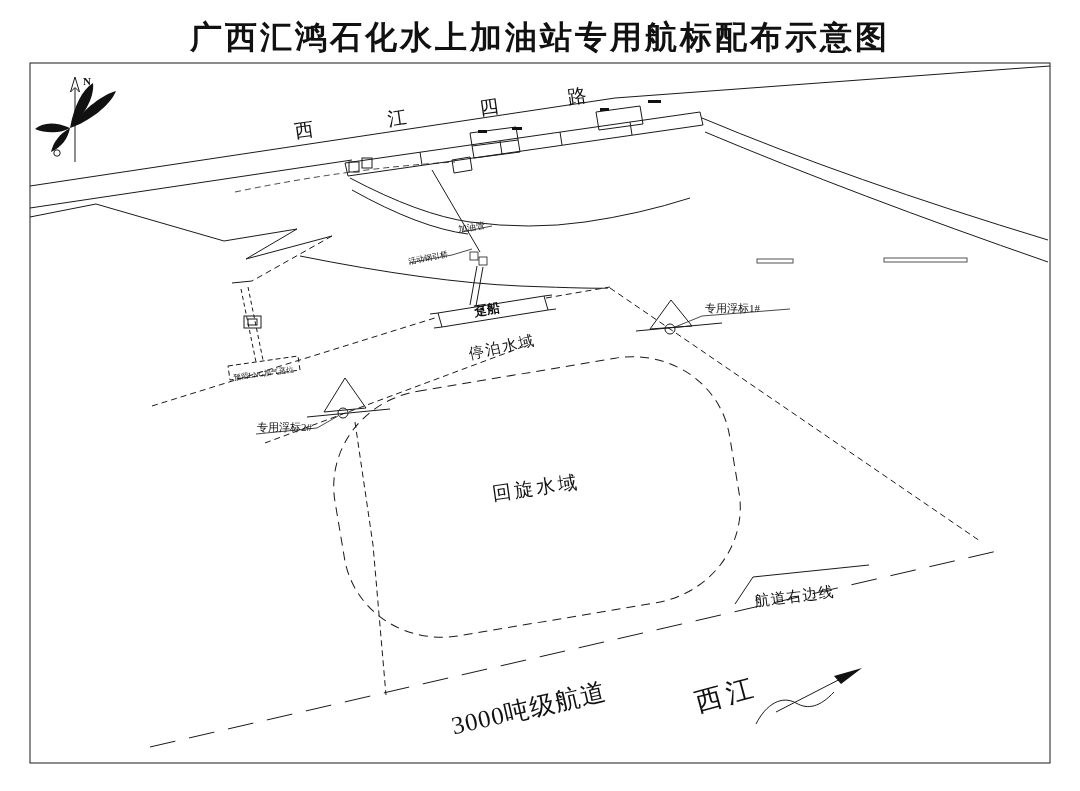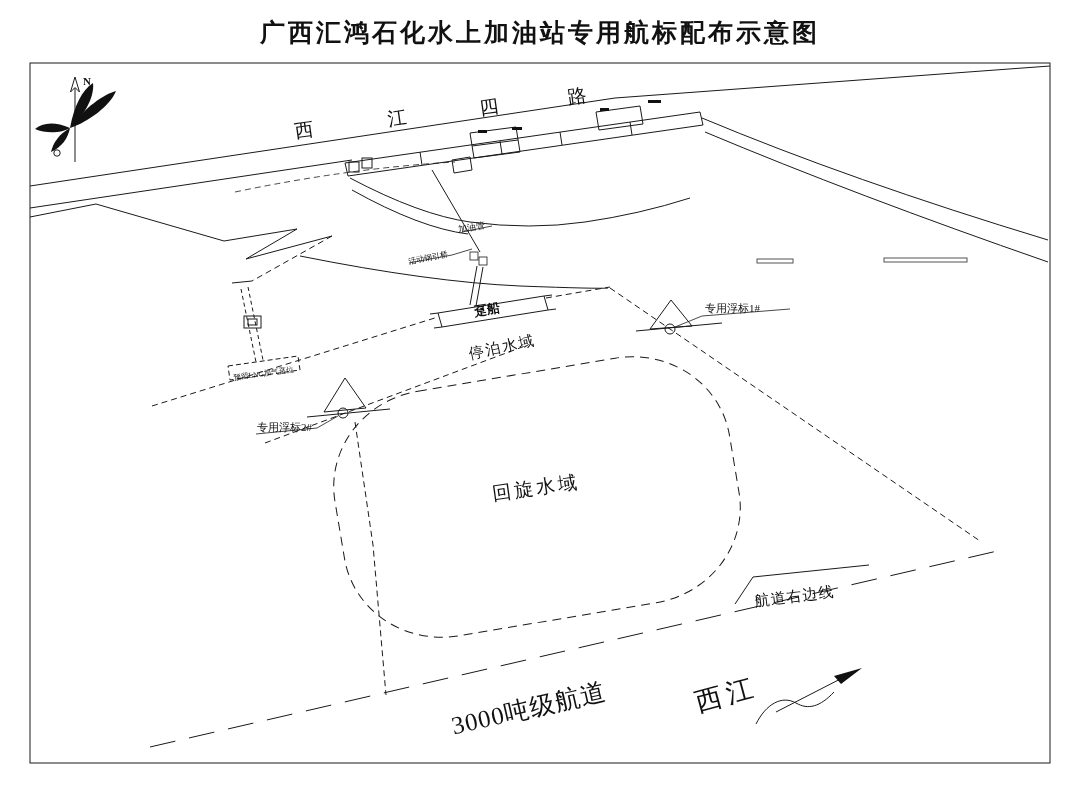--- a/index.html
+++ b/index.html
@@ -1,19 +1,19 @@
 <!DOCTYPE html>
 <html><head>
 <meta charset="utf-8">
 <style>
   html,body{margin:0;padding:0;background:#fff;}
   body{width:1080px;height:791px;position:relative;overflow:hidden;
        font-family:"Liberation Serif", serif;color:#111;}
   .title{position:absolute;top:16px;left:0;width:1080px;text-align:center;
-         font-size:25px;font-weight:bold;letter-spacing:3px;}
+         font-size:32px;font-weight:bold;letter-spacing:3px;}
   svg{position:absolute;left:0;top:0;}
   svg line,svg path,svg polyline,svg rect,svg circle,svg polygon{
      stroke:#1a1a1a;fill:none;stroke-width:1;}
   svg text{fill:#111;stroke:none;font-family:"Liberation Serif",serif;}
   .thin{stroke-width:.8;}
   .d64{stroke-dasharray:6 4;}
   .d43{stroke-dasharray:4 3;}
   .d53{stroke-dasharray:5 3;}
   .solidfill{fill:#111;stroke:none;}
 </style>

